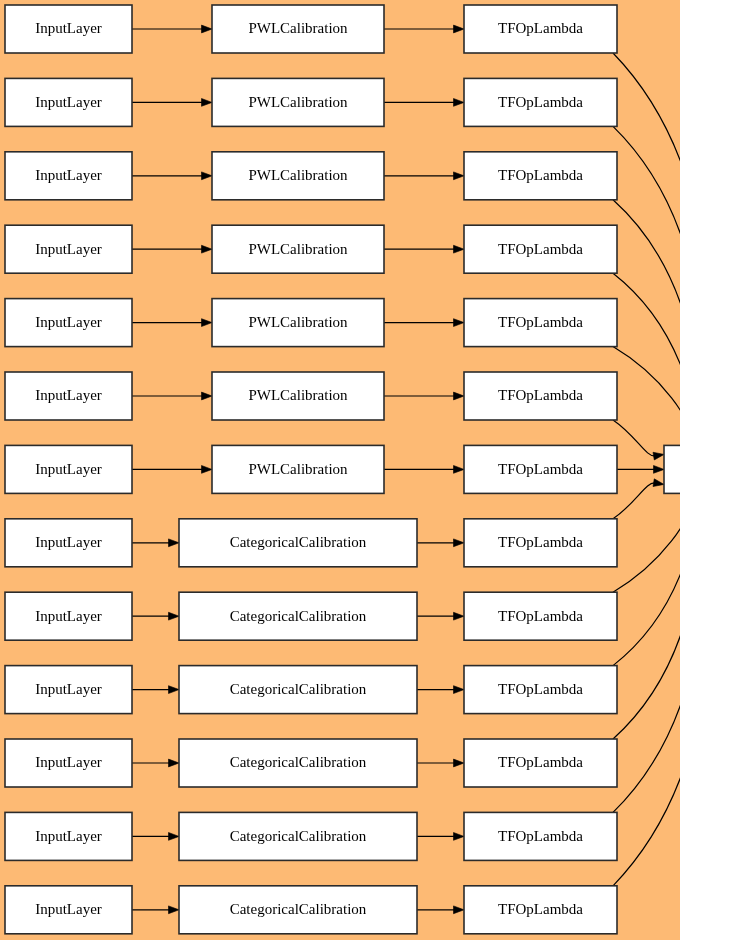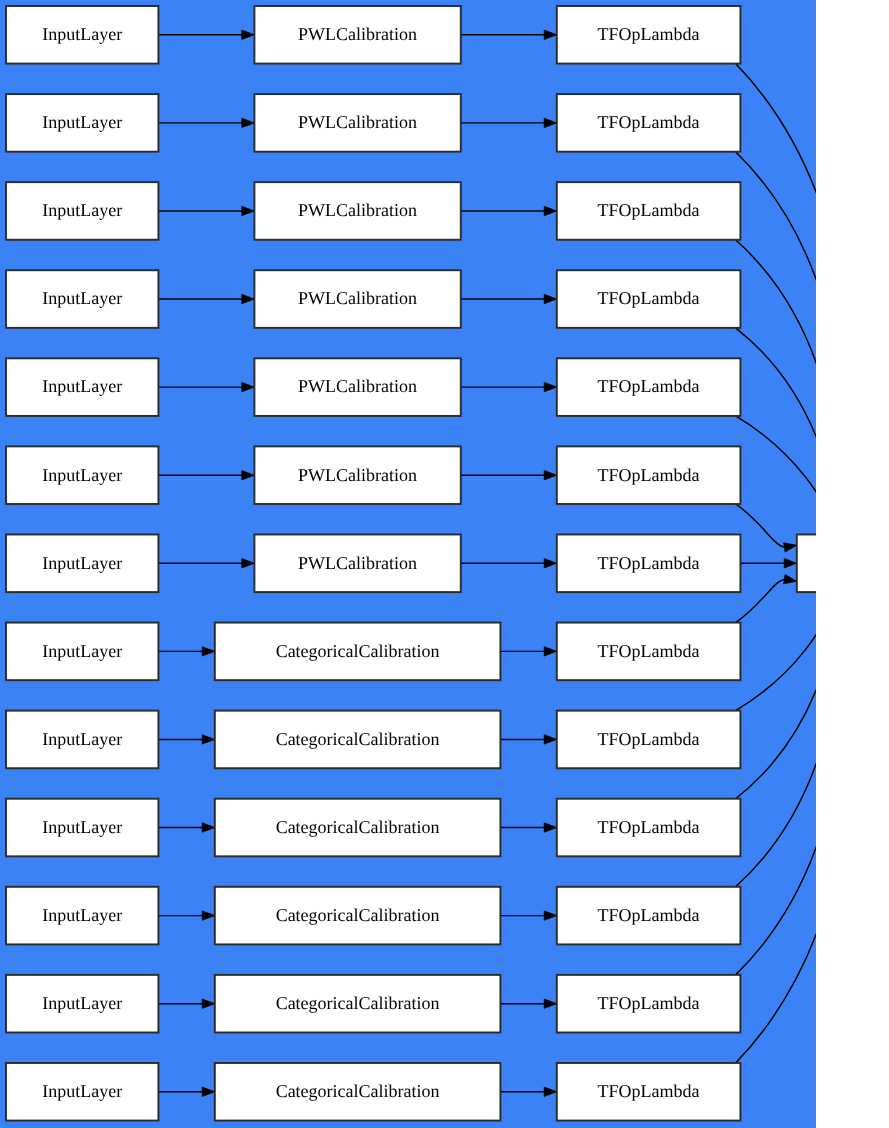--- a/index.html
+++ b/index.html
@@ -7,21 +7,21 @@
     padding: 0;
     background: #ffffff;
   }
   body {
     font-family: "Liberation Serif", "DejaVu Serif", serif;
   }
   #graph-canvas {
     position: relative;
     width: 680px;
     height: 940px;
-    background: #3b82f6;
+    background: #fdba74;
     overflow: hidden;
   }
   #graph-svg {
     position: absolute;
     top: 0;
     left: 0;
     width: 741px;
     height: 940px;
     display: block;
   }

